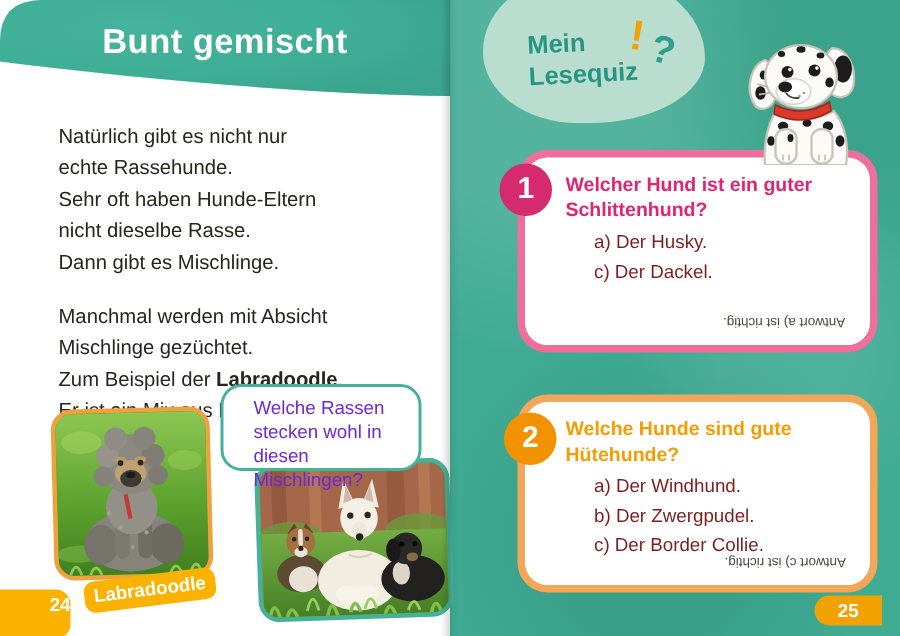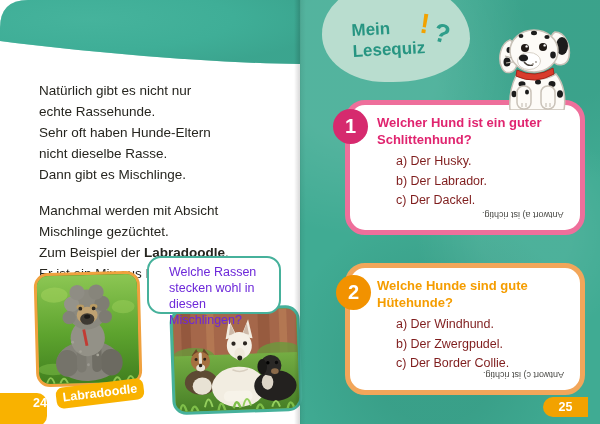--- a/index.html
+++ b/index.html
@@ -4,21 +4,21 @@
 <style>
   * { margin:0; padding:0; box-sizing:border-box; }
   html,body { width:600px; height:424px; }
   body { font-family:"Liberation Sans","DejaVu Sans",sans-serif; background:#fff; }
   .spread { position:relative; width:600px; height:424px; overflow:hidden; background:#fff; }
 
   
   .page-left { position:absolute; left:0; top:0; width:300px; height:424px; background:#fff; }
   .header-banner { position:absolute; left:0; top:0; width:300px; height:66px; }
   .page-title { position:absolute; left:0; top:14px; width:300px; text-align:center;
-    color:#fff; font-size:23px; font-weight:bold; letter-spacing:.3px;margin-top:44px; }
+    color:#fff; font-size:23px; font-weight:bold; letter-spacing:.3px; }
   .body-text { position:absolute; left:39px; top:80px; width:250px;
     font-size:13.5px; line-height:21px; color:#26251f; }
   .body-text .para2 { margin-top:15px; }
   .bold-word { font-weight:bold; }
 
   .speech-bubble { position:absolute; left:147px; top:256px; width:134px; height:58px;
     background:#fff; border:2px solid #46b19b; border-radius:14px;
     padding:6px 0 0 20px; color:#6d28d9; font-size:12.5px; line-height:16px; z-index:6; }
 
   .photo1 { position:absolute; left:35px; top:272px; width:106px; height:114px;
@@ -280,21 +280,20 @@
     </div>
 
     <div class="quiz-box q1">
       <div class="num-circle">1</div>
       <div class="q-title">
         <div>Welcher Hund ist ein guter</div>
         <div>Schlittenhund?</div>
       </div>
       <div class="q-options">
         <div>a) Der Husky.</div>
-        <div>b) Der Labrador.</div>
         <div>c) Der Dackel.</div>
       </div>
       <div class="q-answer">Antwort a) ist richtig.</div>
     </div>
 
     <div class="quiz-box q2">
       <div class="num-circle">2</div>
       <div class="q-title">
         <div>Welche Hunde sind gute</div>
         <div>Hütehunde?</div>

